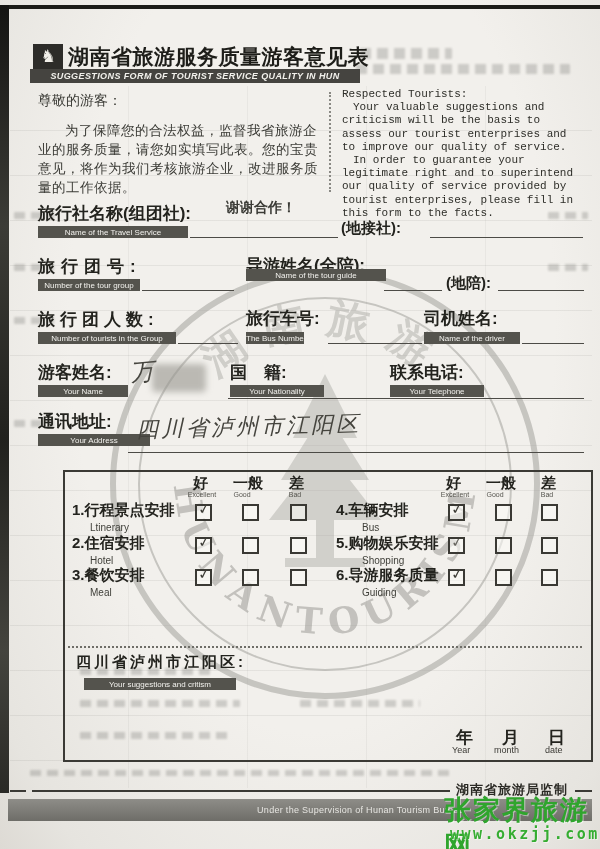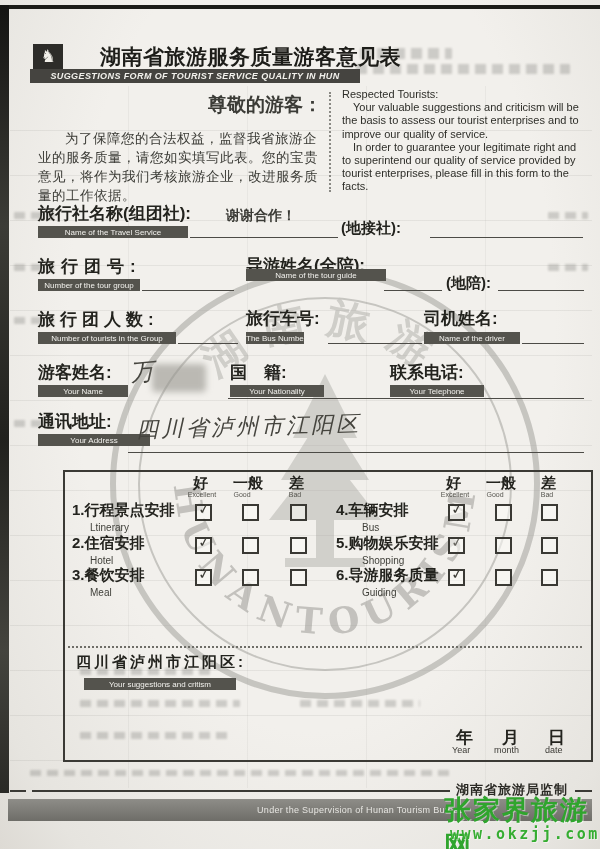--- a/index.html
+++ b/index.html
@@ -11,29 +11,29 @@
         background:
           repeating-linear-gradient(180deg, rgba(100,100,95,0) 0 44px, rgba(100,100,95,0.10) 44px 45px),
           repeating-linear-gradient(90deg, rgba(100,100,95,0) 0 118px, rgba(100,100,95,0.07) 118px 119px);}
   .ghost{position:absolute;z-index:1;height:7px;border-radius:1px;filter:blur(1px);
         background:repeating-linear-gradient(90deg, rgba(110,110,104,.28) 0 11px, transparent 11px 17px);}
   .topline{position:absolute;left:0;top:5px;width:600px;height:4px;background:#1c1c18;z-index:3;}
   .leftedge{position:absolute;left:0;top:5px;width:9px;height:788px;z-index:3;
         background:linear-gradient(180deg,#141412,#3c3c37 28%,#21211d 55%,#44443e 82%,#2a2a26);}
   .logobox{left:33px;top:44px;width:30px;height:25px;background:#2d2c29;display:flex;align-items:center;justify-content:center;}
   .logobox span{color:#f1efe9;font-size:17px;line-height:1;}
-  .title{left:68px;top:43px;font-size:21px;font-weight:700;letter-spacing:.5px;color:#1d1d19;margin-left:32px;}
+  .title{left:68px;top:43px;font-size:21px;font-weight:700;letter-spacing:.5px;color:#1d1d19;}
   .subbar{left:30px;top:69px;width:330px;height:14px;background:#454440;display:flex;align-items:center;justify-content:center;}
   .subbar span{color:#f2f1ec;font-size:9px;font-weight:700;font-style:italic;letter-spacing:.4px;white-space:nowrap;}
   .introCN{left:38px;top:92px;width:284px;font-family:"DejaVu Serif","Liberation Serif",serif;color:#3b3b36;}
-  .introCN .h{font-size:19px;font-weight:700;text-align:right;}
+  .introCN .h{font-size:14px;font-weight:400;}
   .introCN .b{font-size:13.5px;line-height:19px;letter-spacing:.5px;text-indent:2em;margin-top:11px;}
   .introCN .e{font-size:14px;font-weight:700;text-align:right;padding-right:26px;margin-top:2px;}
   .divider{left:329px;top:92px;height:100px;border-left:2px dotted #8a8984;}
-  .introEN{left:342px;top:88px;width:242px;font-size:11px;line-height:13.2px;color:#2e2e29;}
+  .introEN{left:342px;top:88px;width:242px;font-size:11px;line-height:13.2px;color:#2e2e29;font-family:Liberation Mono, monospace;}
   .introEN p{margin:0;text-indent:11px;}
   .introEN .h{text-indent:0;}
   .flabel{font-size:17px;font-weight:700;color:#23231e;white-space:nowrap;}
   .flabel2{font-size:15px;font-weight:700;color:#23231e;white-space:nowrap;}
   .bar{background:#54534d;color:#f3f2ee;font-size:8px;display:flex;align-items:center;
        justify-content:space-around;height:12px;white-space:nowrap;overflow:hidden;}
   .uline{border-bottom:1.6px solid #4c4b46;height:10px;}
   .hand{font-family:"DejaVu Serif","Liberation Serif",serif;font-style:italic;color:#45443e;white-space:nowrap;}
   .blob{background:rgba(150,148,142,.6);filter:blur(3px);border-radius:4px;}
   .bigbox{left:63px;top:470px;width:526px;height:288px;border:2px solid #3b3a35;}

